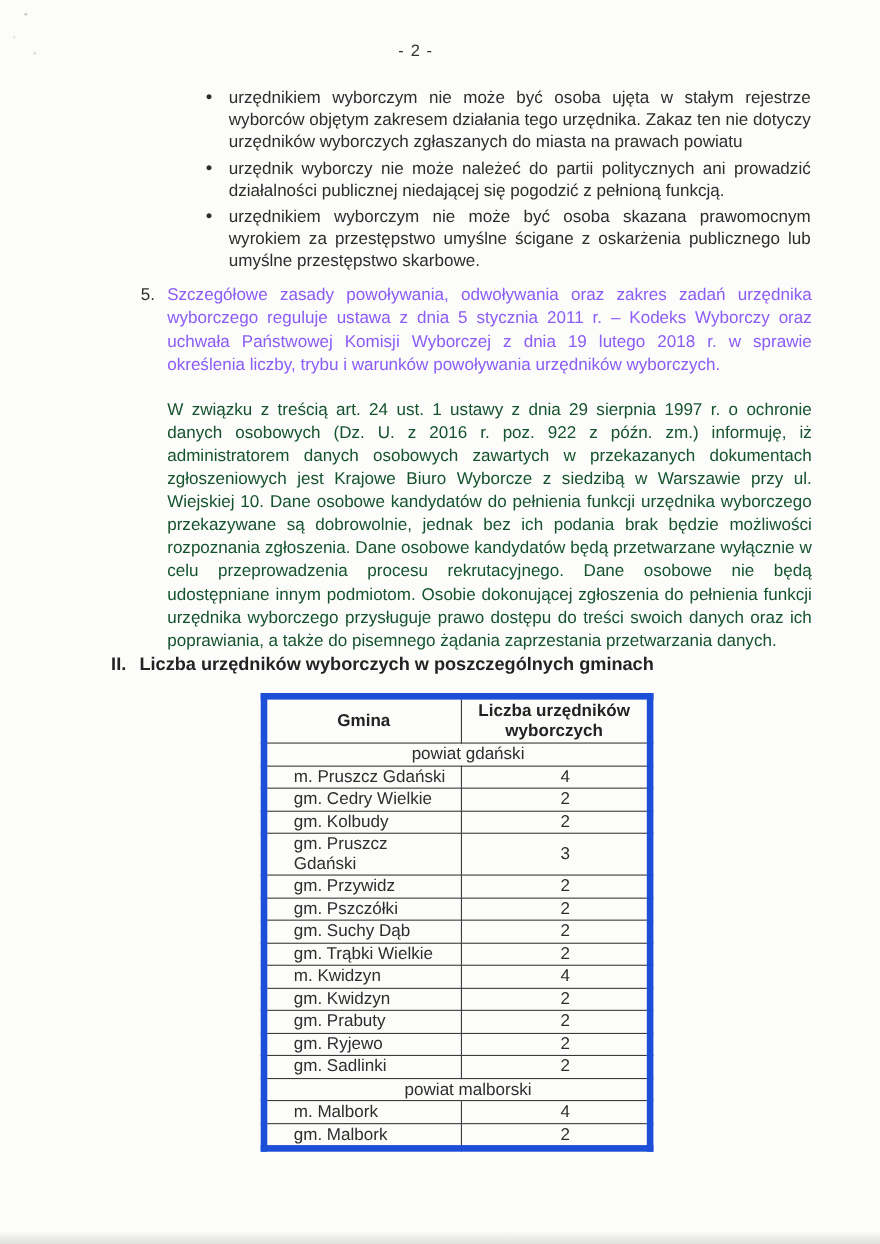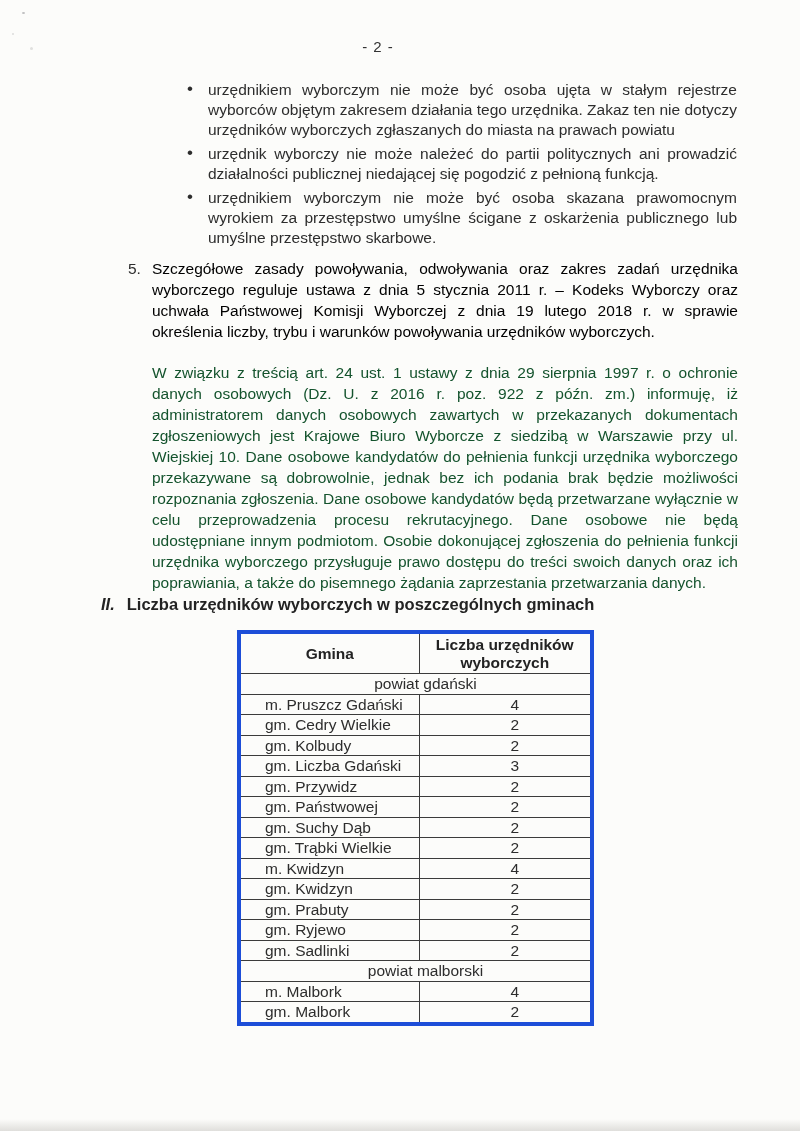--- a/index.html
+++ b/index.html
@@ -45,41 +45,41 @@
     font-size:17px;color:#2d2d2d;
   }
 
   .item5-num{
     position:absolute;top:258px;left:128px;
     font-size:15.5px;line-height:21px;color:#2d2d2d;
   }
   .item5-text{
     position:absolute;top:258px;left:152px;width:586px;
     font-size:15.5px;line-height:21px;
-    text-align:justify;color:#000000;
+    text-align:justify;color:#8b5cf6;
   }
   .privacy-par{
     position:absolute;top:362px;left:152px;width:586px;
     font-size:15.5px;line-height:21px;
     text-align:justify;color:#14532d;
   }
 
   .section-heading{
     position:absolute;top:595px;left:101px;
     font-size:16.5px;font-weight:bold;color:#232323;
   }
-  .section-heading .numeral{display:inline-block;margin-right:12px;font-style:italic;}
+  .section-heading .numeral{display:inline-block;margin-right:12px;}
 
   .gmina-table-wrap{
     position:absolute;top:630px;left:237px;width:357px;
   }
   table.gmina-table{
     width:100%;
     border-collapse:collapse;
-    border:4px solid #1d4ed8;
+    border:6px solid #1d4ed8;
     font-size:15.5px;color:#2d2d2d;
     table-layout:fixed;
   }
   table.gmina-table col.c1{width:51%;}
   table.gmina-table col.c2{width:49%;}
   table.gmina-table th,
   table.gmina-table td{
     border:1.5px solid #3b3b3b;
     padding-left:24px;
   }
@@ -154,29 +154,29 @@
           </tr>
           <tr>
             <td class="gmina-cell">gm. Cedry Wielkie</td>
             <td class="count-cell">2</td>
           </tr>
           <tr>
             <td class="gmina-cell">gm. Kolbudy</td>
             <td class="count-cell">2</td>
           </tr>
           <tr>
-            <td class="gmina-cell">gm. Liczba Gdański</td>
+            <td class="gmina-cell">gm. Pruszcz Gdański</td>
             <td class="count-cell">3</td>
           </tr>
           <tr>
             <td class="gmina-cell">gm. Przywidz</td>
             <td class="count-cell">2</td>
           </tr>
           <tr>
-            <td class="gmina-cell">gm. Państwowej</td>
+            <td class="gmina-cell">gm. Pszczółki</td>
             <td class="count-cell">2</td>
           </tr>
           <tr>
             <td class="gmina-cell">gm. Suchy Dąb</td>
             <td class="count-cell">2</td>
           </tr>
           <tr>
             <td class="gmina-cell">gm. Trąbki Wielkie</td>
             <td class="count-cell">2</td>
           </tr>

